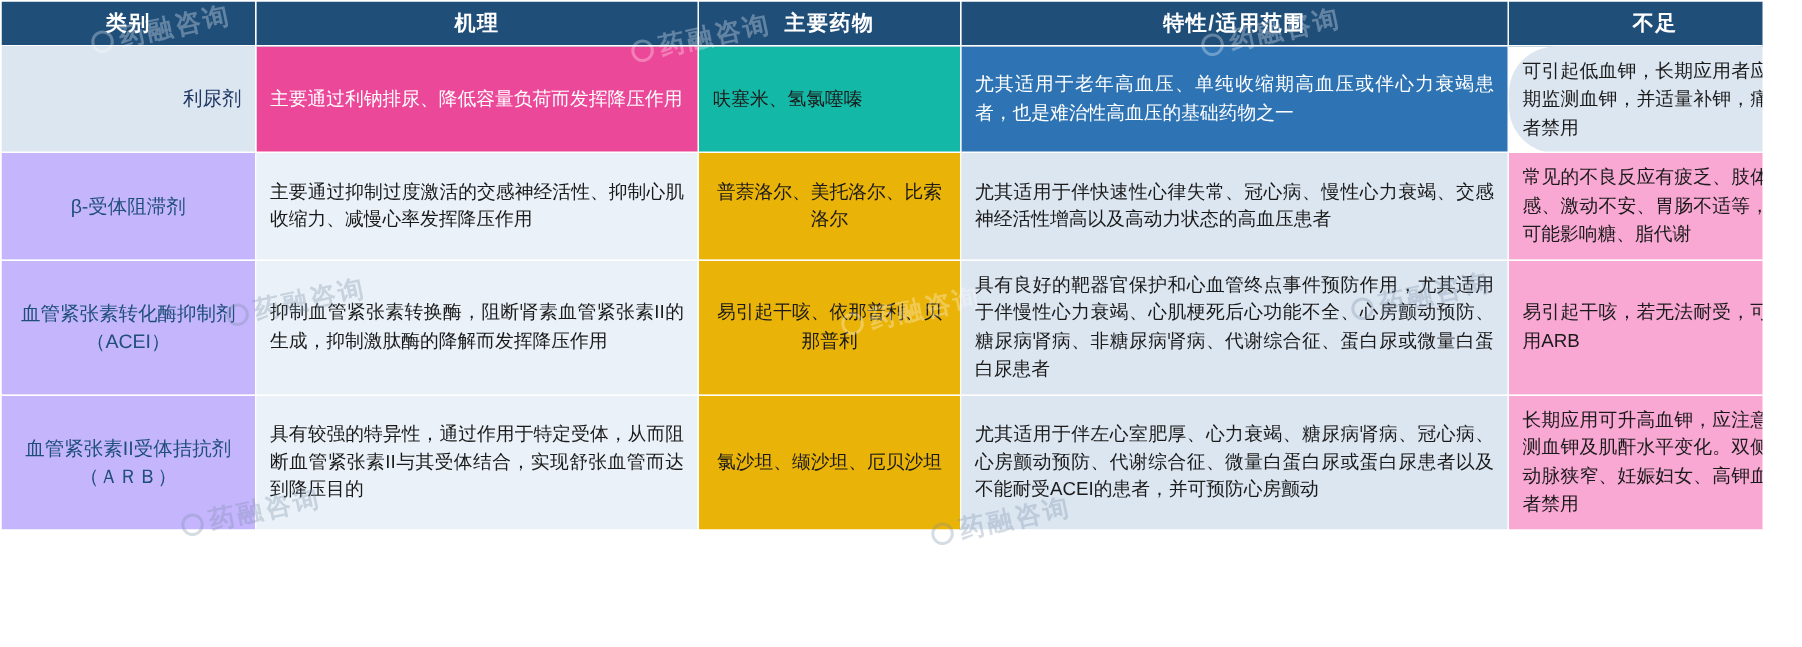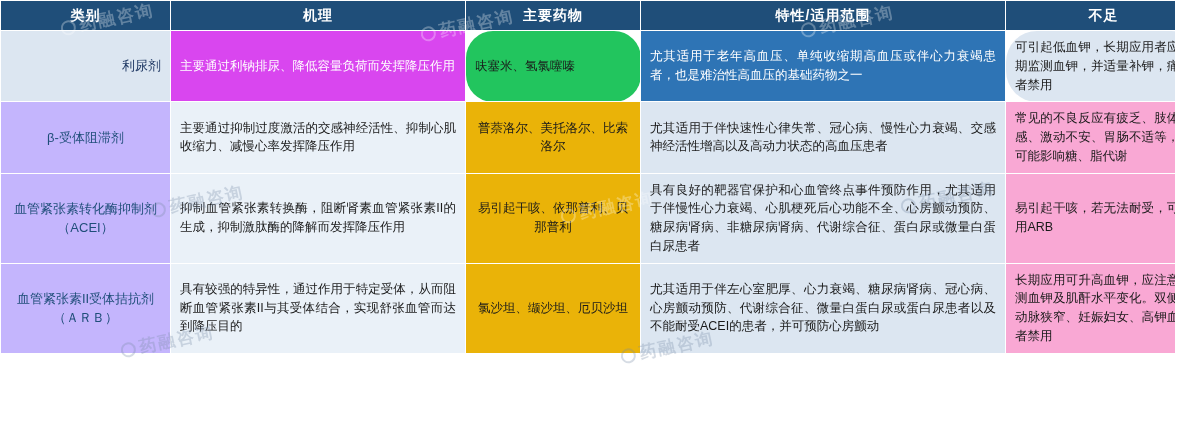--- a/index.html
+++ b/index.html
@@ -40,22 +40,22 @@
   }
   tbody td {
     font-size: 12.5px;
     line-height: 1.5;
     padding: 7px 9px;
     border: 1px solid #ffffff;
     vertical-align: middle;
     color: #1a1a1a;
   }
   tbody tr.row-odd td.cat { background: #dce6f1; }
-  tbody tr.row-odd td.mech { background: #d946ef; color: #ffffff; }
-  tbody tr.row-odd td.drugs { background: #22c55e; border-radius: 27px; }
+  tbody tr.row-odd td.mech { background: #ec4899; color: #ffffff; }
+  tbody tr.row-odd td.drugs { background: #14b8a6; }
   tbody tr.row-odd td.feat { background: #2e74b5; color: #ffffff; }
   tbody tr.row-odd td.short { background: #dce6f1; border-radius: 31px; }
 
   tbody tr.row-even td.cat { background: #c4b5fd; }
   tbody tr.row-even td.mech { background: #eaf1f8; margin-top: 28px; }
   tbody tr.row-even td.drugs { background: #eab308; }
   tbody tr.row-even td.feat { background: #dce6f1; }
   tbody tr.row-even td.short { background: #f9a8d4; }
 
   td.cat {

